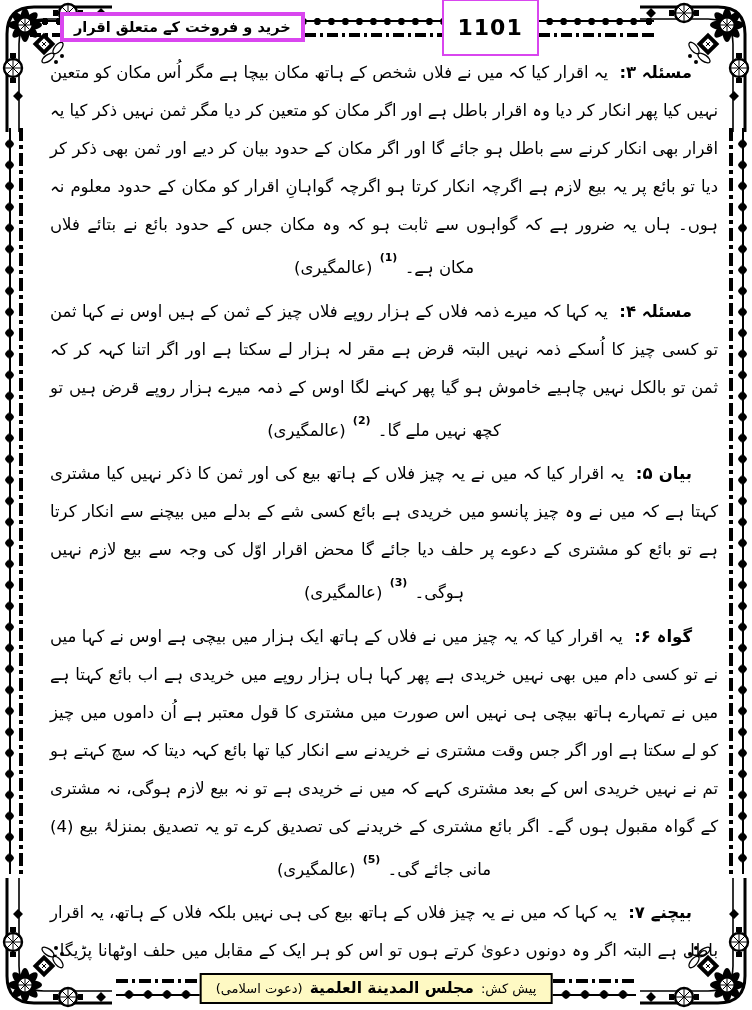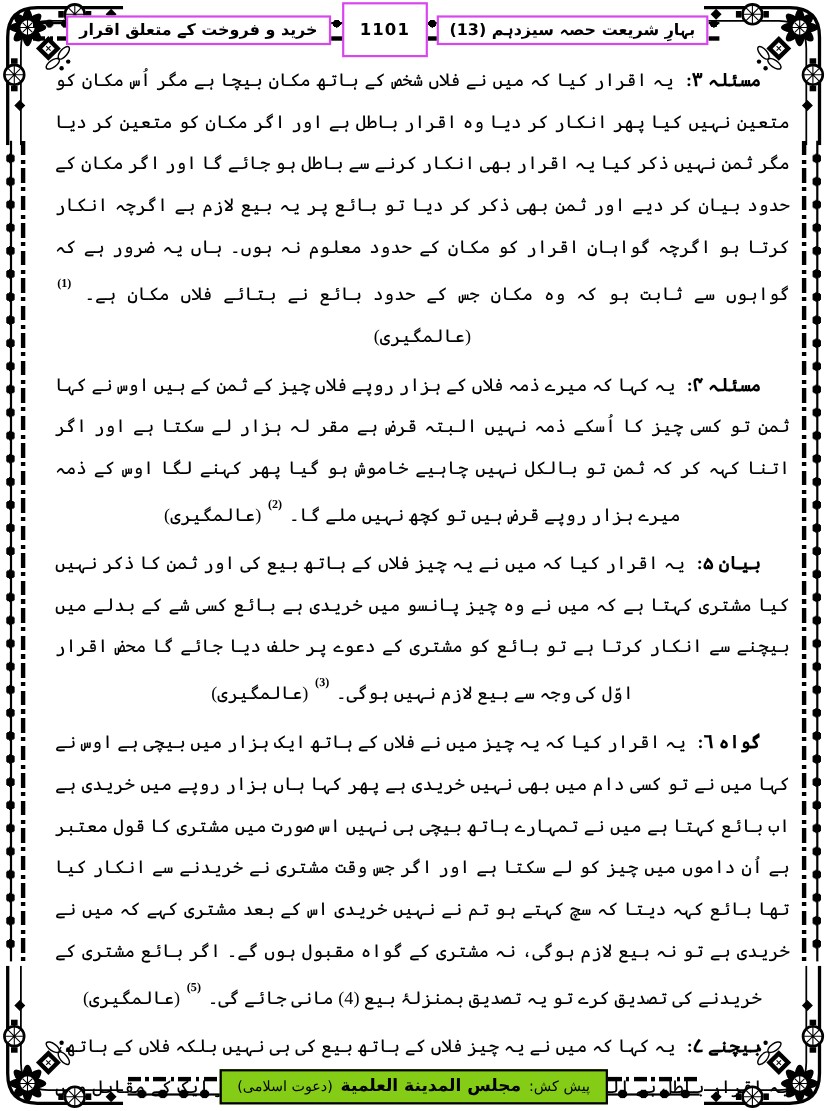--- a/index.html
+++ b/index.html
@@ -30,36 +30,36 @@
   
   .hdr{position:absolute;top:4px;left:30px;right:98px;height:46px;display:flex;
     flex-direction:row;align-items:center;z-index:4;}
   .conn{display:flex;flex-direction:column;justify-content:center;gap:7px;height:34px;}
   .conn .bead-h{height:9px;
     background-image:radial-gradient(circle 3.6px at 50% 50%,#000 97%,transparent 100%),linear-gradient(#000,#000);
     background-size:14px 9px,100% 2.4px;background-position:center,center;
     background-repeat:repeat-x,no-repeat;}
   .conn .dash-h{height:4px;
     background:repeating-linear-gradient(to right,#000 0 11px,transparent 11px 15px,#000 15px 18px,transparent 18px 22px);}
-  .hbox{border:2px solid #d946ef;background:#fff;white-space:nowrap;text-align:center;
+  .hbox{border:4px solid #d946ef;background:#fff;white-space:nowrap;text-align:center;
     padding:3px 10px;font-weight:bold;flex:0 0 auto;}
   .hbox.urdu{font-size:14.5px;min-width:170px;}
-  .hbox.num{border-width:2.5px;font-size:15px;letter-spacing:1px;padding:14px 14px;
+  .hbox.num{border-width:2.5px;font-size:22px;letter-spacing:1px;padding:14px 14px;
     font-family:"DejaVu Sans",sans-serif;}
   .c-end{flex:0 0 30px;} .c-mid1{flex:1.3;} .c-mid2{flex:1;} .c-start{flex:0 0 10px;}
   
   .content{position:absolute;top:54px;right:34px;left:34px;z-index:2;direction:rtl;}
   p.masala{margin:0 0 6px 16px;font-size:16.5px;line-height:38px;text-align:justify;
-    text-align-last:center;text-indent:26px;font-family:Liberation Serif, serif;}
+    text-align-last:center;text-indent:26px;}
   .mlabel{font-weight:bold;margin-left:6px;}
   sup.cite{font-size:11px;font-weight:bold;position:relative;top:-5px;margin:0 2px;unicode-bidi:embed;}
   .src{font-weight:normal;}
   
   .footer-box{position:absolute;bottom:6px;left:50%;transform:translateX(-50%);
-    background:#84cc16;border:2px solid #000;padding:3px 14px;z-index:6;white-space:nowrap;
+    background:#fef9c3;border:2px solid #000;padding:3px 14px;z-index:6;white-space:nowrap;
     direction:rtl;font-size:13px;line-height:20px;}
   .footer-box .fname{font-weight:bold;font-size:15.5px;margin:0 3px;}
 </style>
 </head>
 <body>
 
 <div class="corner tl">
   <svg viewBox="0 0 112 132" width="112" height="132">
     <path d="M7 132 V34 Q7 7 34 7 H112" stroke="#000" stroke-width="3" fill="none"></path>
     <path d="M19 132 V44 Q19 19 44 19 H112" stroke="#000" stroke-width="1.6" fill="none"></path>
@@ -217,23 +217,20 @@
 <div class="side-bead right"></div>
 <div class="side-dash right"></div>
 <div class="bottom-dash"></div>
 <div class="bottom-bead"></div>
 
 <div class="hdr">
   <div class="conn c-start">
       <div class="bead-h"></div>
       <div class="dash-h"></div>
     </div>
-  <div class="hbox urdu">
-    <span>بہارِ شریعت حصہ سیزدہم (13)</span>
-  </div>
   <div class="conn c-mid2">
       <div class="bead-h"></div>
       <div class="dash-h"></div>
     </div>
   <div class="hbox num" dir="ltr">
     <span>1101</span>
   </div>
   <div class="conn c-mid1">
       <div class="bead-h"></div>
       <div class="dash-h"></div>

